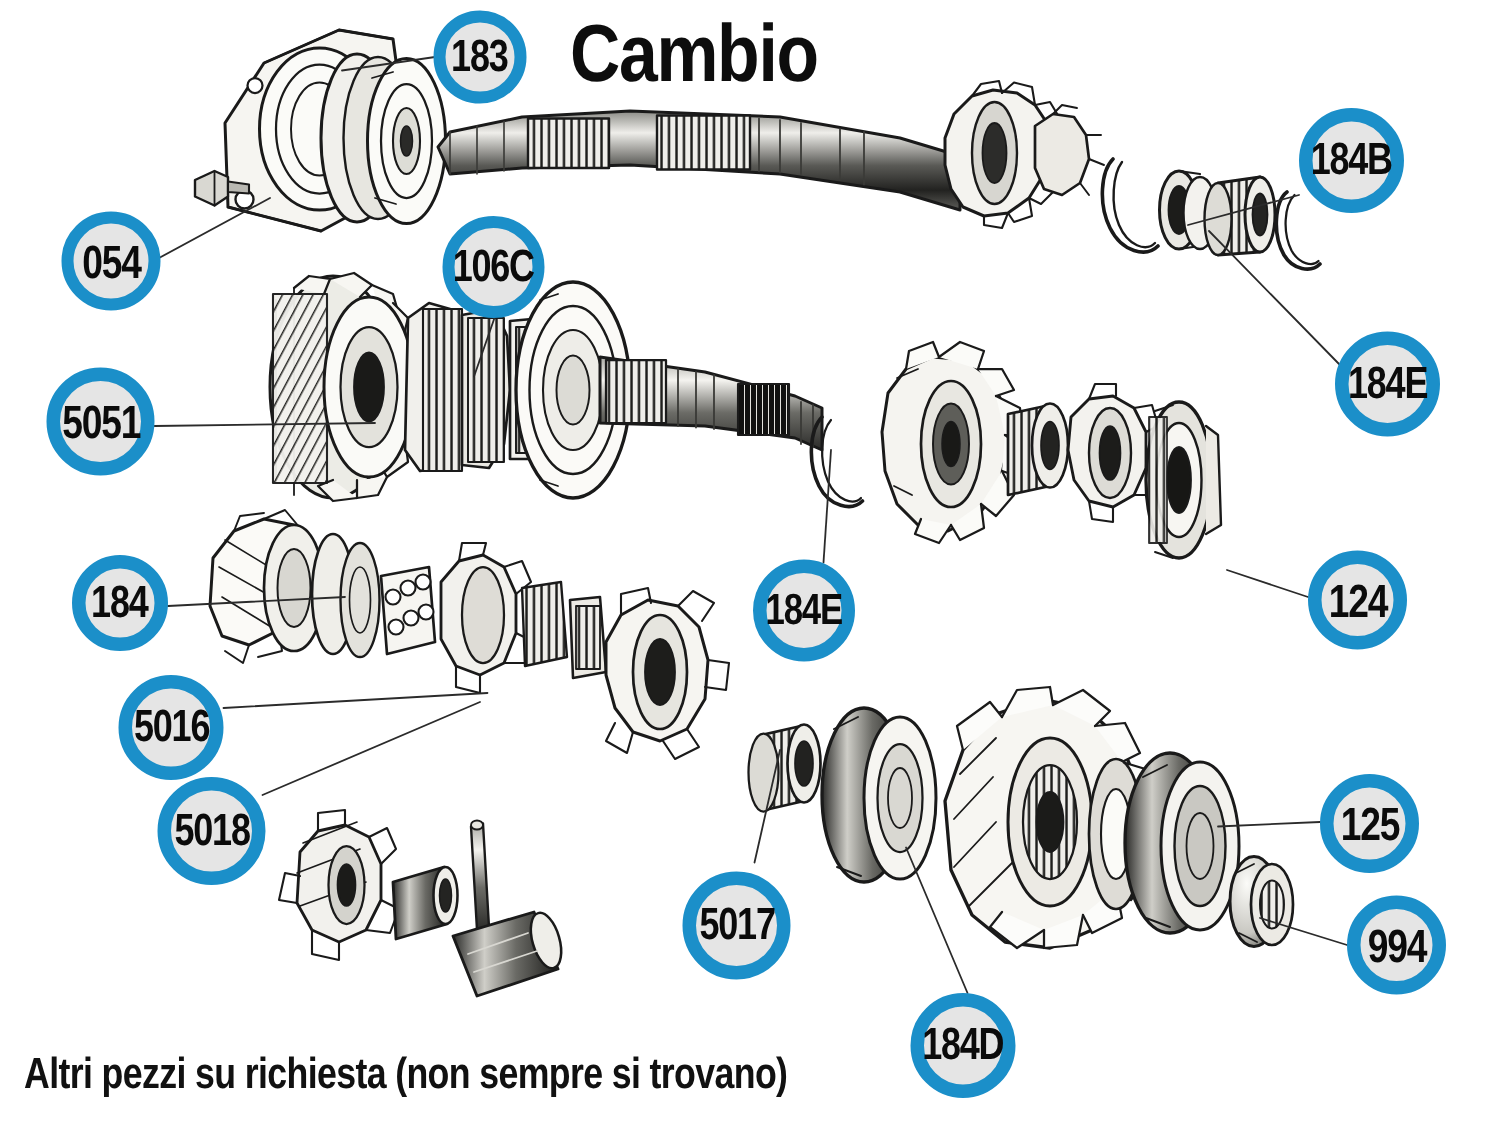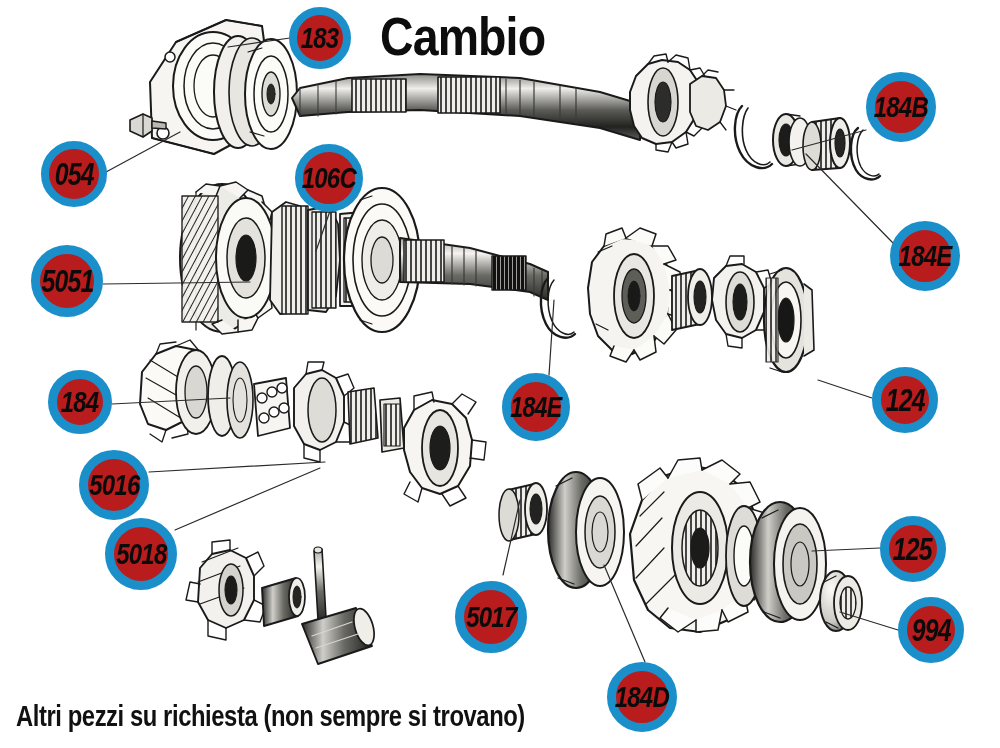--- a/index.html
+++ b/index.html
@@ -51,26 +51,25 @@
     color: #111111;
     transform: scaleX(0.82);
     transform-origin: left top;
     white-space: nowrap;
   }
   
   .callout {
     position: absolute;
     box-sizing: border-box;
     border-radius: 50%;
-    background: #b91c1c;
+    background: #e5e5e5;
     display: flex;
     align-items: center;
     justify-content: center;
     z-index: 20;
-    font-style: italic;
   }
   .callout .label {
     font-family: "Liberation Sans Narrow", "Liberation Sans", sans-serif;
     font-weight: bold;
     color: #0b0b0b;
     letter-spacing: -1px;
     white-space: nowrap;
     transform: scaleX(0.80);
     line-height: 1;
   }
@@ -503,21 +502,21 @@
       </div>
       <div class="callout" style="left: 872px; top: 367px; width: 66px; height: 66px; border: 9px solid rgb(27, 143, 201); justify-content: center;">
         <span class="label" style="font-size: 31px; color: rgb(11, 11, 11);">124</span>
       </div>
       <div class="callout" style="left: 79px; top: 450px; width: 70px; height: 70px; border: 9px solid rgb(27, 143, 201);">
         <span class="label" style="font-size: 30px; color: rgb(11, 11, 11);">5016</span>
       </div>
       <div class="callout" style="left: 105px; top: 518px; width: 72px; height: 72px; border: 9px solid rgb(27, 143, 201);">
         <span class="label" style="font-size: 30px; color: rgb(11, 11, 11);">5018</span>
       </div>
-      <div class="callout" style="left: 880px; top: 516px; width: 66px; height: 66px; border: 9px solid rgb(27, 143, 201); justify-content: flex-end;">
+      <div class="callout" style="left: 880px; top: 516px; width: 66px; height: 66px; border: 9px solid rgb(27, 143, 201);">
         <span class="label" style="font-size: 31px; color: rgb(11, 11, 11);">125</span>
       </div>
       <div class="callout" style="left: 455px; top: 581px; width: 72px; height: 72px; border: 9px solid rgb(27, 143, 201);">
         <span class="label" style="font-size: 30px; color: rgb(11, 11, 11);">5017</span>
       </div>
       <div class="callout" style="left: 898px; top: 597px; width: 66px; height: 66px; border: 9px solid rgb(27, 143, 201); text-align: right;">
         <span class="label" style="font-size: 31px; color: rgb(11, 11, 11);">994</span>
       </div>
       <div class="callout" style="left: 607px; top: 662px; width: 70px; height: 70px; border: 9px solid rgb(27, 143, 201);">
         <span class="label" style="font-size: 30px; color: rgb(11, 11, 11);">184D</span>

